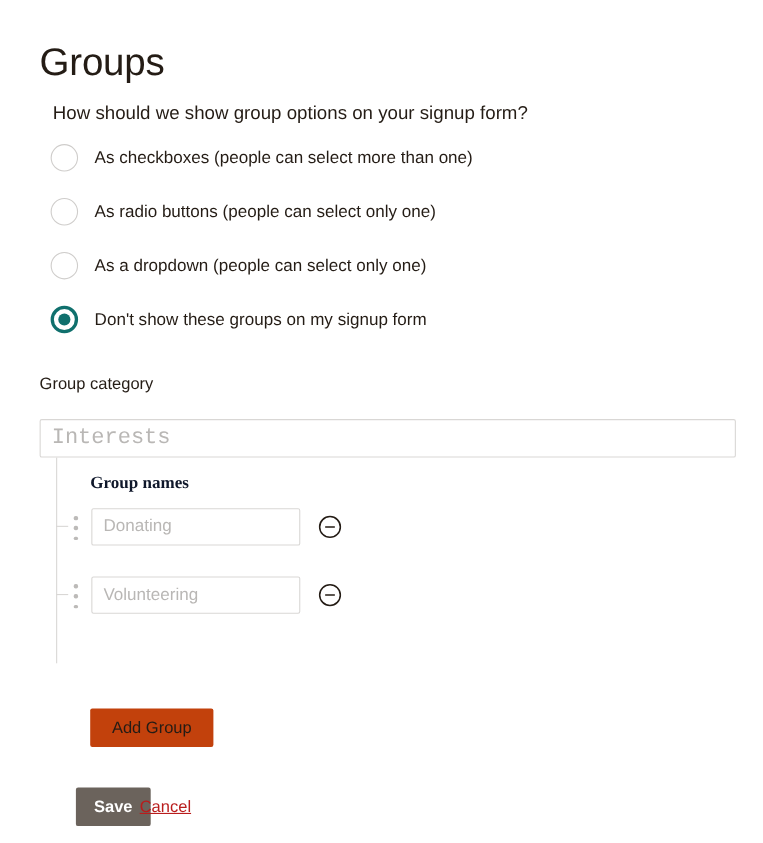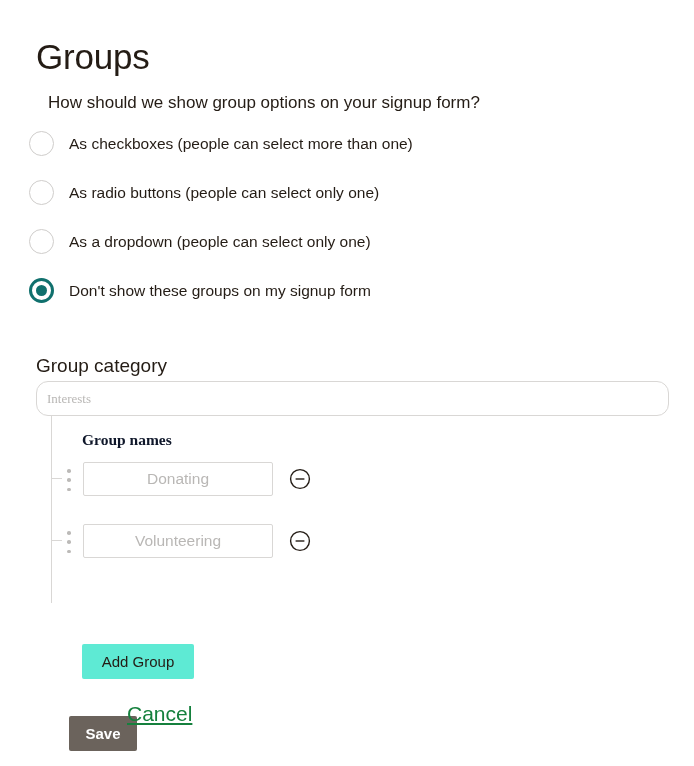--- a/index.html
+++ b/index.html
@@ -46,21 +46,21 @@
     line-height: 22px;
     font-weight: 400;
     color: #241c15;
     white-space: nowrap;
     margin-left: 12px;
   }
 
   
   .radio-list {
     position: absolute;
-    left: 29px;
+    left: 46px;
     top: 131px;
     width: 620px;
     text-align: right;
   }
   .radio-row {
     position: relative;
     height: 49px;
     display: flex;
     align-items: flex-start;
     cursor: pointer;
@@ -97,40 +97,39 @@
     line-height: 25px;
     color: #241c15;
     white-space: nowrap;
   }
 
   
   .section-title {
     position: absolute;
     left: 36px;
     top: 337px;
-    font-size: 19px;
+    font-size: 15px;
     line-height: 26px;
     font-weight: 400;
     color: #241c15;
     white-space: nowrap;
-    margin-top: 16px;
   }
 
   .category-input {
     position: absolute;
     left: 36px;
     top: 381px;
     width: 633px;
     height: 35px;
     box-sizing: border-box;
     border: 1px solid #d9d7d5;
-    border-radius: 12px;
+    border-radius: 2px;
     background: #ffffff;
-    font-family: Liberation Serif, serif;
-    font-size: 13px;
+    font-family: Liberation Mono, monospace;
+    font-size: 20px;
     color: #241c15;
     padding: 0 10px;
     outline: none;
   }
   .category-input::placeholder {
     color: #b9b7b5;
     opacity: 1;
   }
 
   
@@ -211,21 +210,20 @@
     height: 34px;
     box-sizing: border-box;
     border: 1px solid #d9d7d5;
     border-radius: 2px;
     background: #ffffff;
     font-family: "Liberation Sans", sans-serif;
     font-size: 15.5px;
     color: #8b5cf6;
     padding: 0 10px;
     outline: none;
-    text-align: center;
   }
   .group-input::placeholder {
     color: #b9b7b5;
     opacity: 1;
   }
 
   .remove-btn {
     position: absolute;
     left: 252px;
     top: 5px;
@@ -241,21 +239,21 @@
   
   .add-group-btn {
     position: absolute;
     left: 82px;
     top: 644px;
     width: 112px;
     height: 35px;
     box-sizing: border-box;
     border: 0;
     border-radius: 2px;
-    background: #5eead4;
+    background: #c2410c;
     color: #241c15;
     font-family: "Liberation Sans", sans-serif;
     font-size: 15px;
     cursor: pointer;
   }
 
   
   .save-btn {
     position: absolute;
     left: 36px;
@@ -269,24 +267,24 @@
     color: #ffffff;
     font-family: "Liberation Sans", sans-serif;
     font-size: 15px;
     font-weight: 700;
     cursor: pointer;
     margin-left: 33px;
   }
   .cancel-link {
     position: absolute;
     left: 127px;
-    top: 704px;
-    font-size: 21px;
+    top: 724px;
+    font-size: 15px;
     line-height: 20px;
-    color: #15803d;
+    color: #b91c1c;
     text-decoration: underline;
     cursor: pointer;
     white-space: nowrap;
   }
 </style>
 </head>
 <body>
 
 <div class="page">
 

